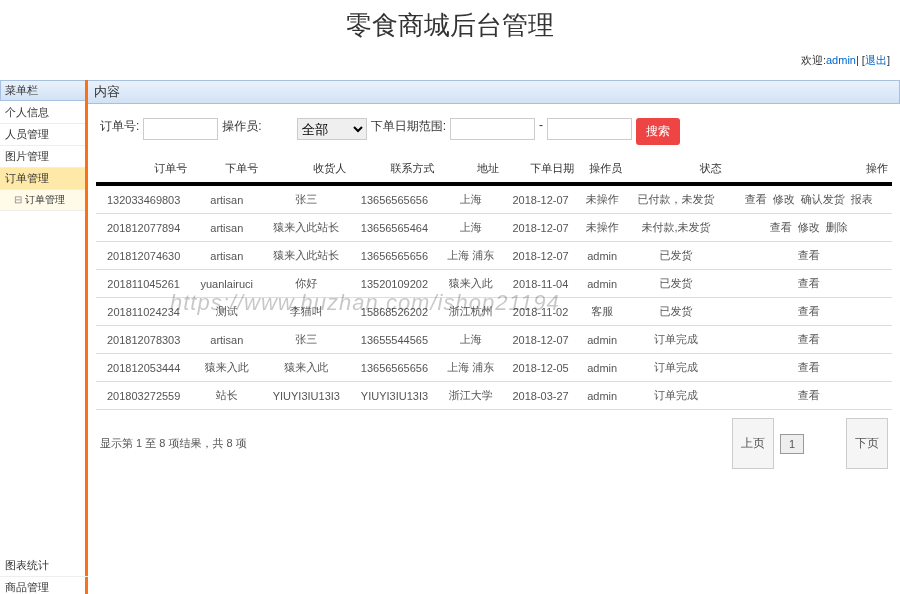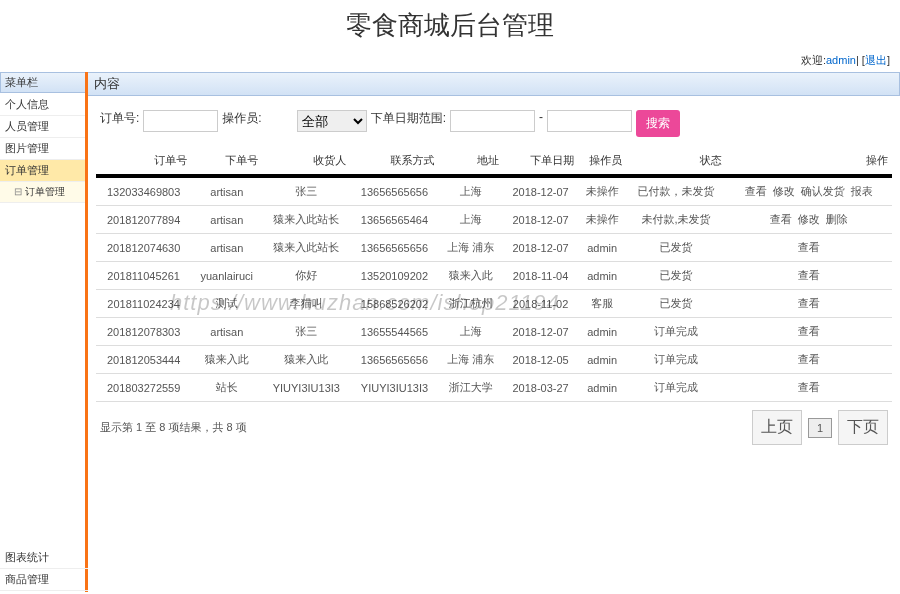--- a/index.html
+++ b/index.html
@@ -1,43 +1,43 @@
 <!DOCTYPE html>
 <html><head>
 <meta charset="utf-8">
 <style>
 * { box-sizing: border-box; margin: 0; padding: 0; }
 body { font-family: "Microsoft YaHei", Arial, sans-serif; font-size: 12px; color: #333; background: #fff; width: 900px; height: 594px; overflow: hidden; }
 .header { text-align: center; padding: 8px 0; }
 .header h1 { font-size: 26px; font-weight: normal; display: inline-block; }
-.userbar { text-align: right; padding: 2px 10px 4px; font-size: 11px; }
+.userbar { text-align: right; padding: 2px 10px 12px; font-size: 11px; }
 .userbar a { color: #0066cc; text-decoration: none; }
 .main { display: flex; height: 520px; }
 .sidebar { width: 88px; border-right: 3px solid #f97316; font-family: Liberation Serif, serif; }
 .panel-header { background: linear-gradient(#eaf2fb,#d2e2f5); border: 1px solid #a8c0e0; border-right: none; font-size: 11px; padding: 2px 4px; }
 .sidebar ul { list-style: none; padding: 1px 0; }
 .sidebar li { font-size: 11px; padding: 3px 5px; cursor: pointer; border-bottom: 1px solid #eee; }
 .sidebar li.active { background: #ffe9a8; }
 .sidebar li.sub { padding-left: 14px; background: #fffbe8; font-size: 10px; }
 .sidebar .tree-icon { color: #888; }
 .content { flex: 1; display: flex; flex-direction: column; }
 .content-header { background: linear-gradient(#eaf2fb,#d2e2f5); border: 1px solid #a8c0e0; border-left: none; font-size: 13px; padding: 2px 6px; }
 .content-body { padding: 8px; flex: 1; overflow: auto; }
 .filter-bar { padding: 6px 4px 10px; display: flex; align-items: flex-start; gap: 4px; font-size: 12px; }
 .filter-bar input[type=text] { border: 1px solid #ccc; height: 22px; padding: 0 4px; width: 75px; }
 .filter-bar input.date { width: 85px; }
 .filter-bar select { border: 1px solid #ccc; height: 22px; width: 70px; margin-left: 31px; }
-.filter-bar .btn { background: #ec4899; color: #fff; border: none; padding: 5px 10px; border-radius: 3px; cursor: pointer; font-size: 12px; }
+.filter-bar .btn { background: #ef4444; color: #fff; border: none; padding: 5px 10px; border-radius: 3px; cursor: pointer; font-size: 12px; }
 table { width: 100%; border-collapse: collapse; font-size: 11px; }
 thead th { border-bottom: 4px solid #000000; padding: 6px 4px; font-weight: normal; text-align: right; }
 tbody td { border-bottom: 1px solid #ddd; padding: 6px 4px; text-align: center; color: #555; }
 .action-links a { color: #555; margin: 0 3px; cursor: pointer; font-size: 11px; }
 .footer { display: flex; justify-content: space-between; align-items: center; padding: 8px 4px; font-size: 11px; color: #555; }
 .pager { display: flex; align-items: center; gap: 6px; }
-.pager .pg-btn { border: 1px solid #ccc; padding: 6px 8px; cursor: pointer; background: #f5f5f5; font-size: 16px; }
+.pager .pg-btn { border: 1px solid #ccc; padding: 16px 8px; cursor: pointer; background: #f5f5f5; font-size: 12px; margin-left: 36px; }
 .pager .pg-num { border: 1px solid #999; padding: 3px 8px; cursor: pointer; background: #eee; font-size: 11px; }
 .watermark { position: absolute; top: 290px; left: 170px; font-size: 22px; font-style: italic; color: rgba(0,0,0,0.22); pointer-events: none; font-family: Liberation Sans, sans-serif; letter-spacing: 1px; }
 .sidebar-bottom { position: absolute; bottom: 0; width: 88px; }
 </style>
 </head>
 <body>
 
 <div class="header">
   <h1>零食商城后台管理</h1>
 </div>

